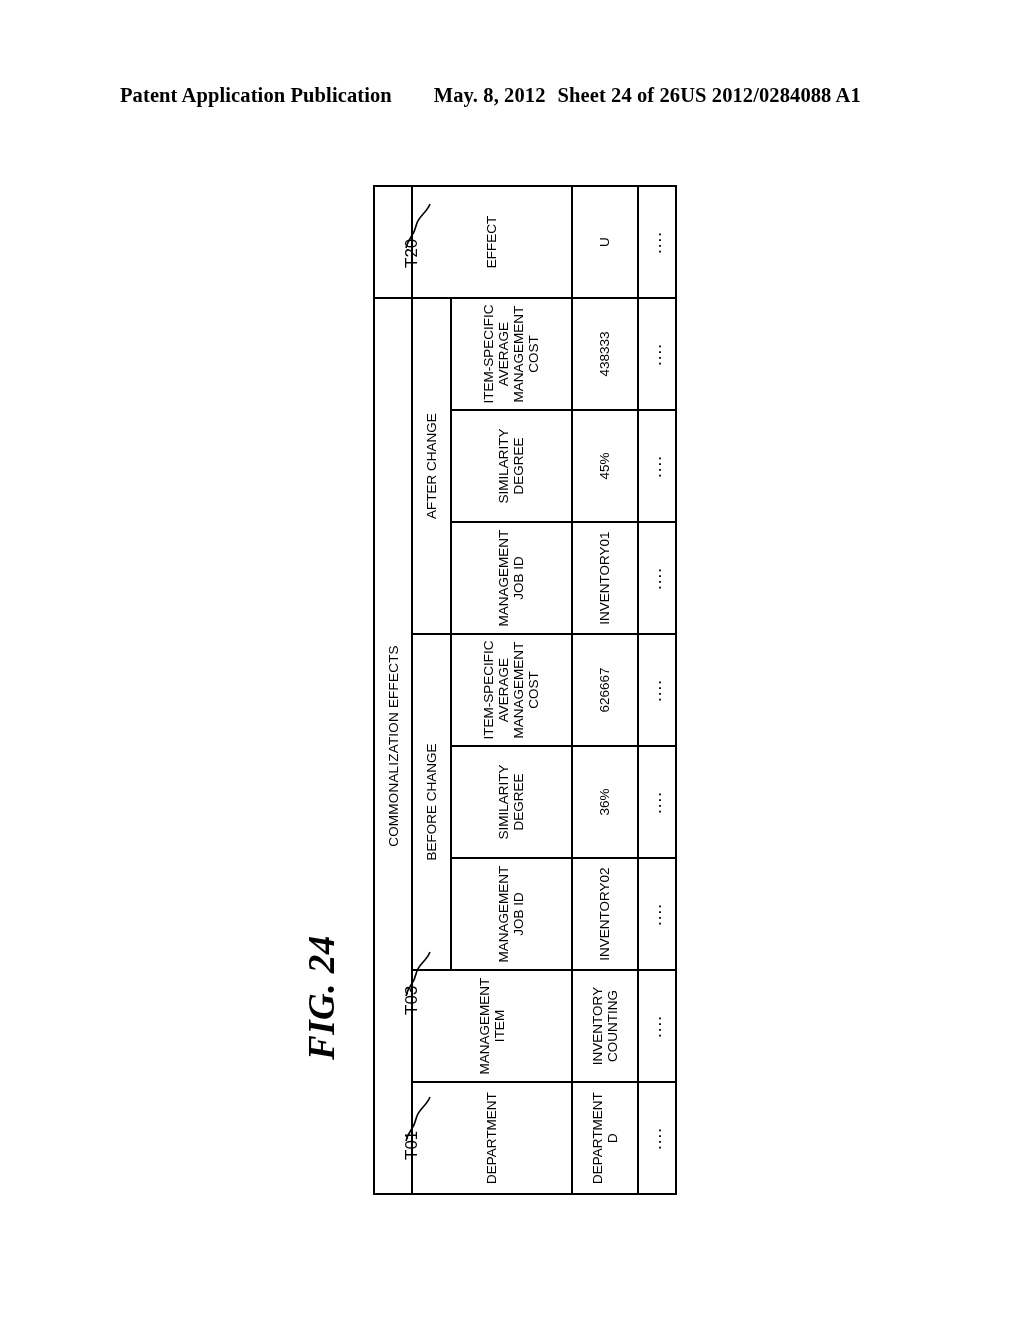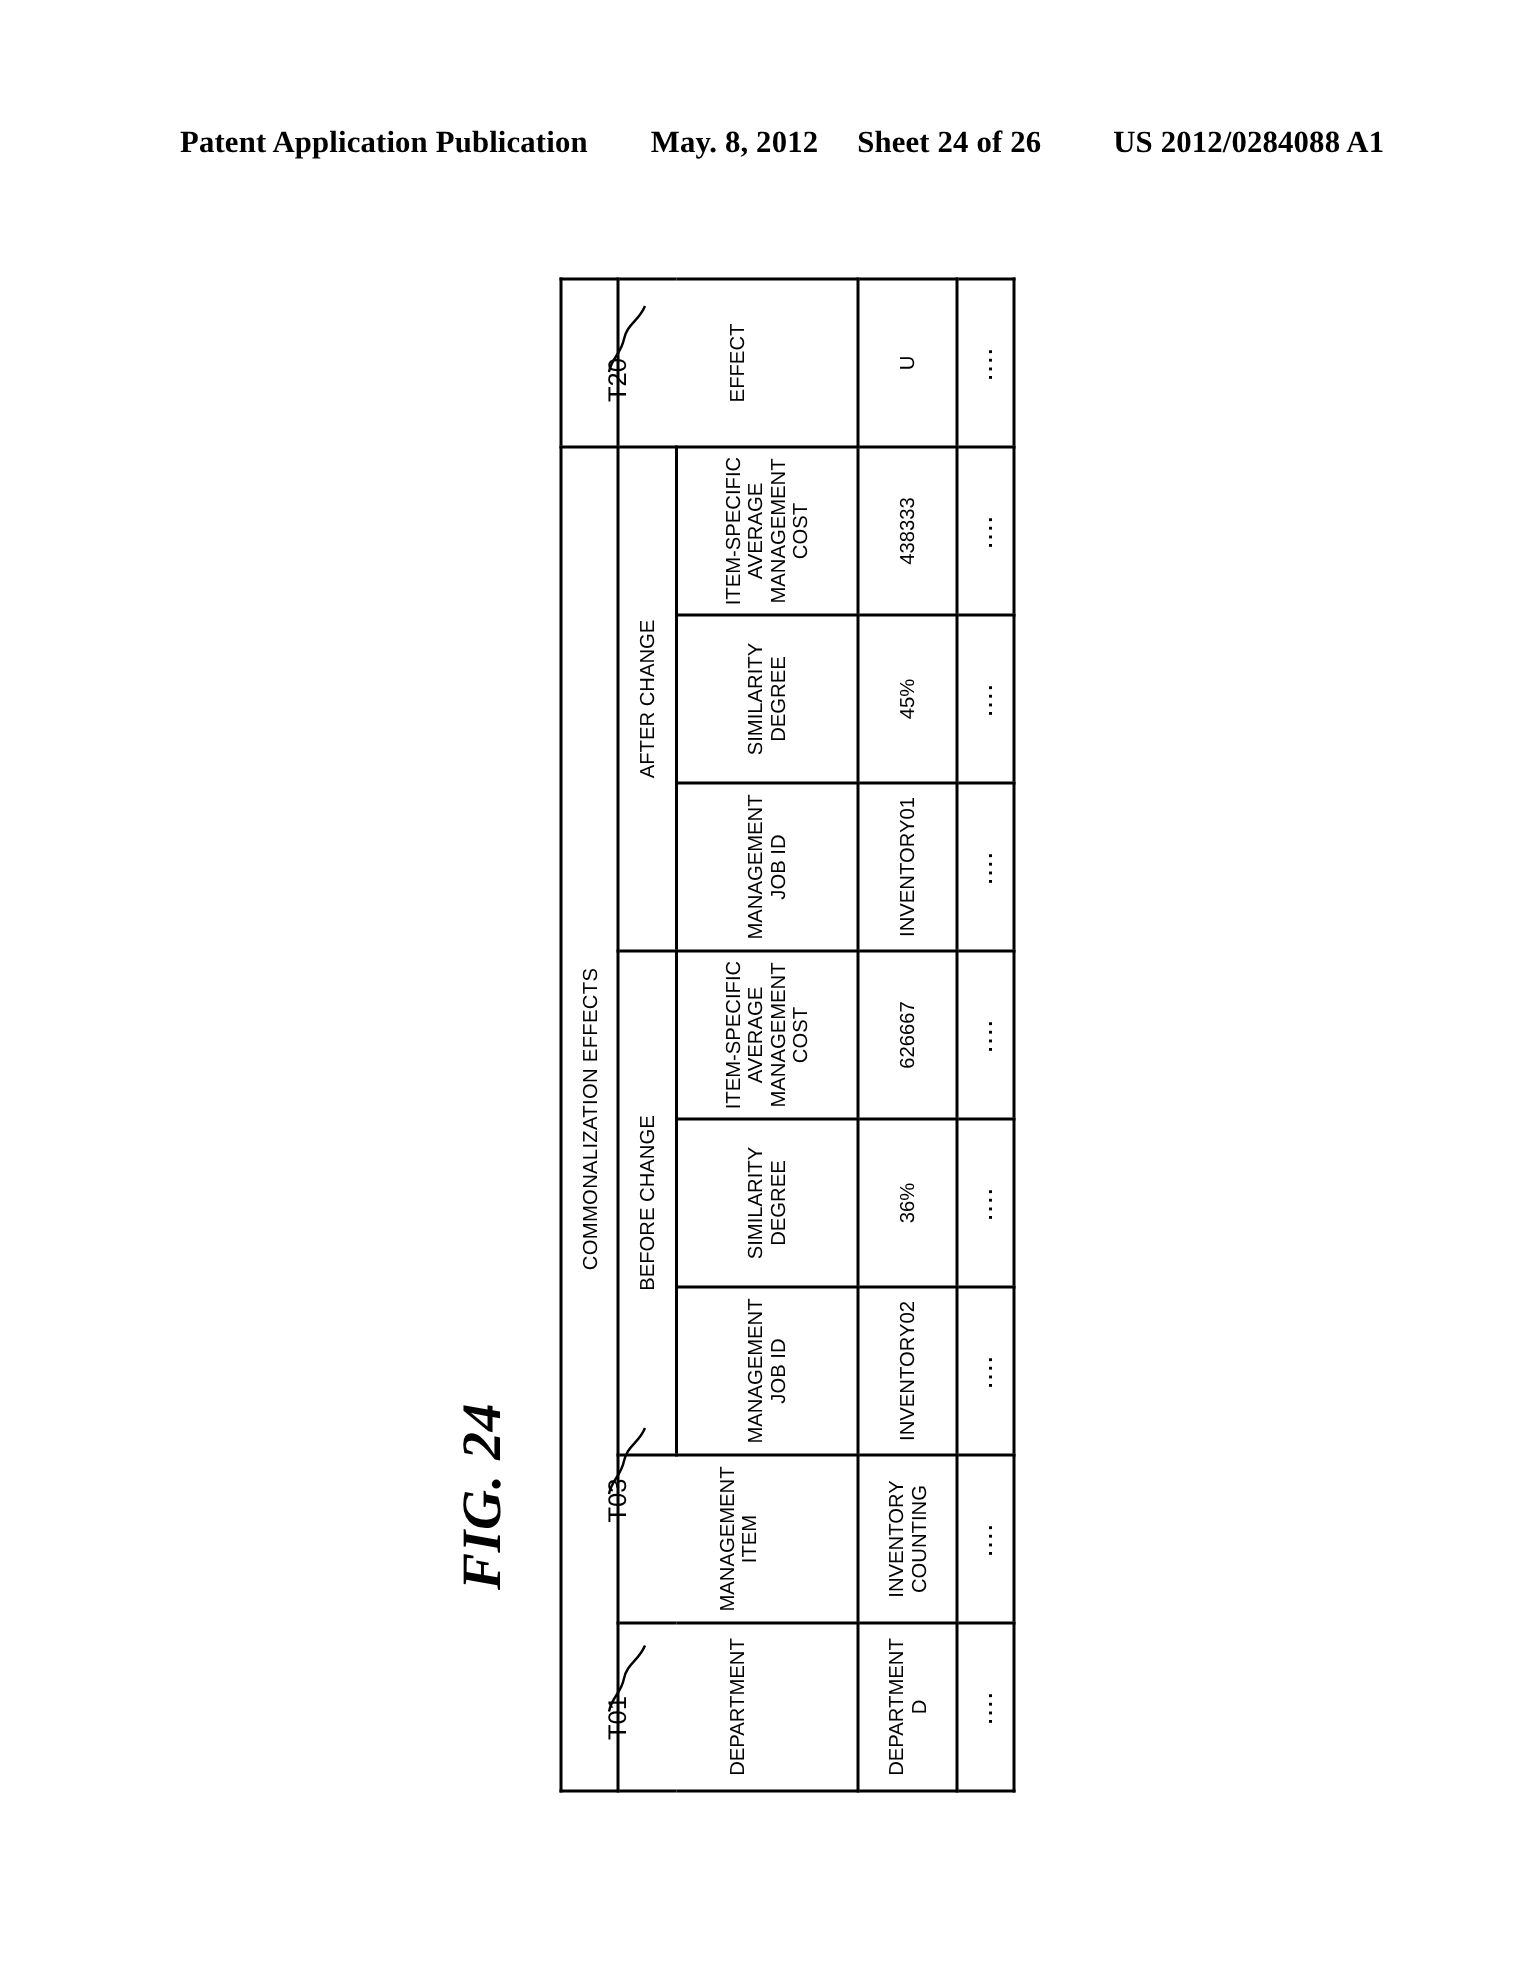--- a/index.html
+++ b/index.html
@@ -25,22 +25,22 @@
     display: flex;
     align-items: flex-end;
     font-family: "Liberation Serif", serif;
     font-weight: bold;
     font-size: 20.5px;
     letter-spacing: 0.1px;
     white-space: nowrap;
   }
   .pub-header .seg-pub   { }
   .pub-header .seg-date  { margin-left: 42px; }
-  .pub-header .seg-sheet { margin-left: 26px; }
-  .pub-header .seg-num   { margin-left: 48px; }
+  .pub-header .seg-sheet { margin-left: 12px; }
+  .pub-header .seg-num   { }
 
   
   .fig-label {
     position: absolute;
     left: 300px;
     top: 1060px;
     transform-origin: 0 0;
     transform: rotate(-90deg);
     font-family: "Liberation Serif", serif;
     font-style: italic;

